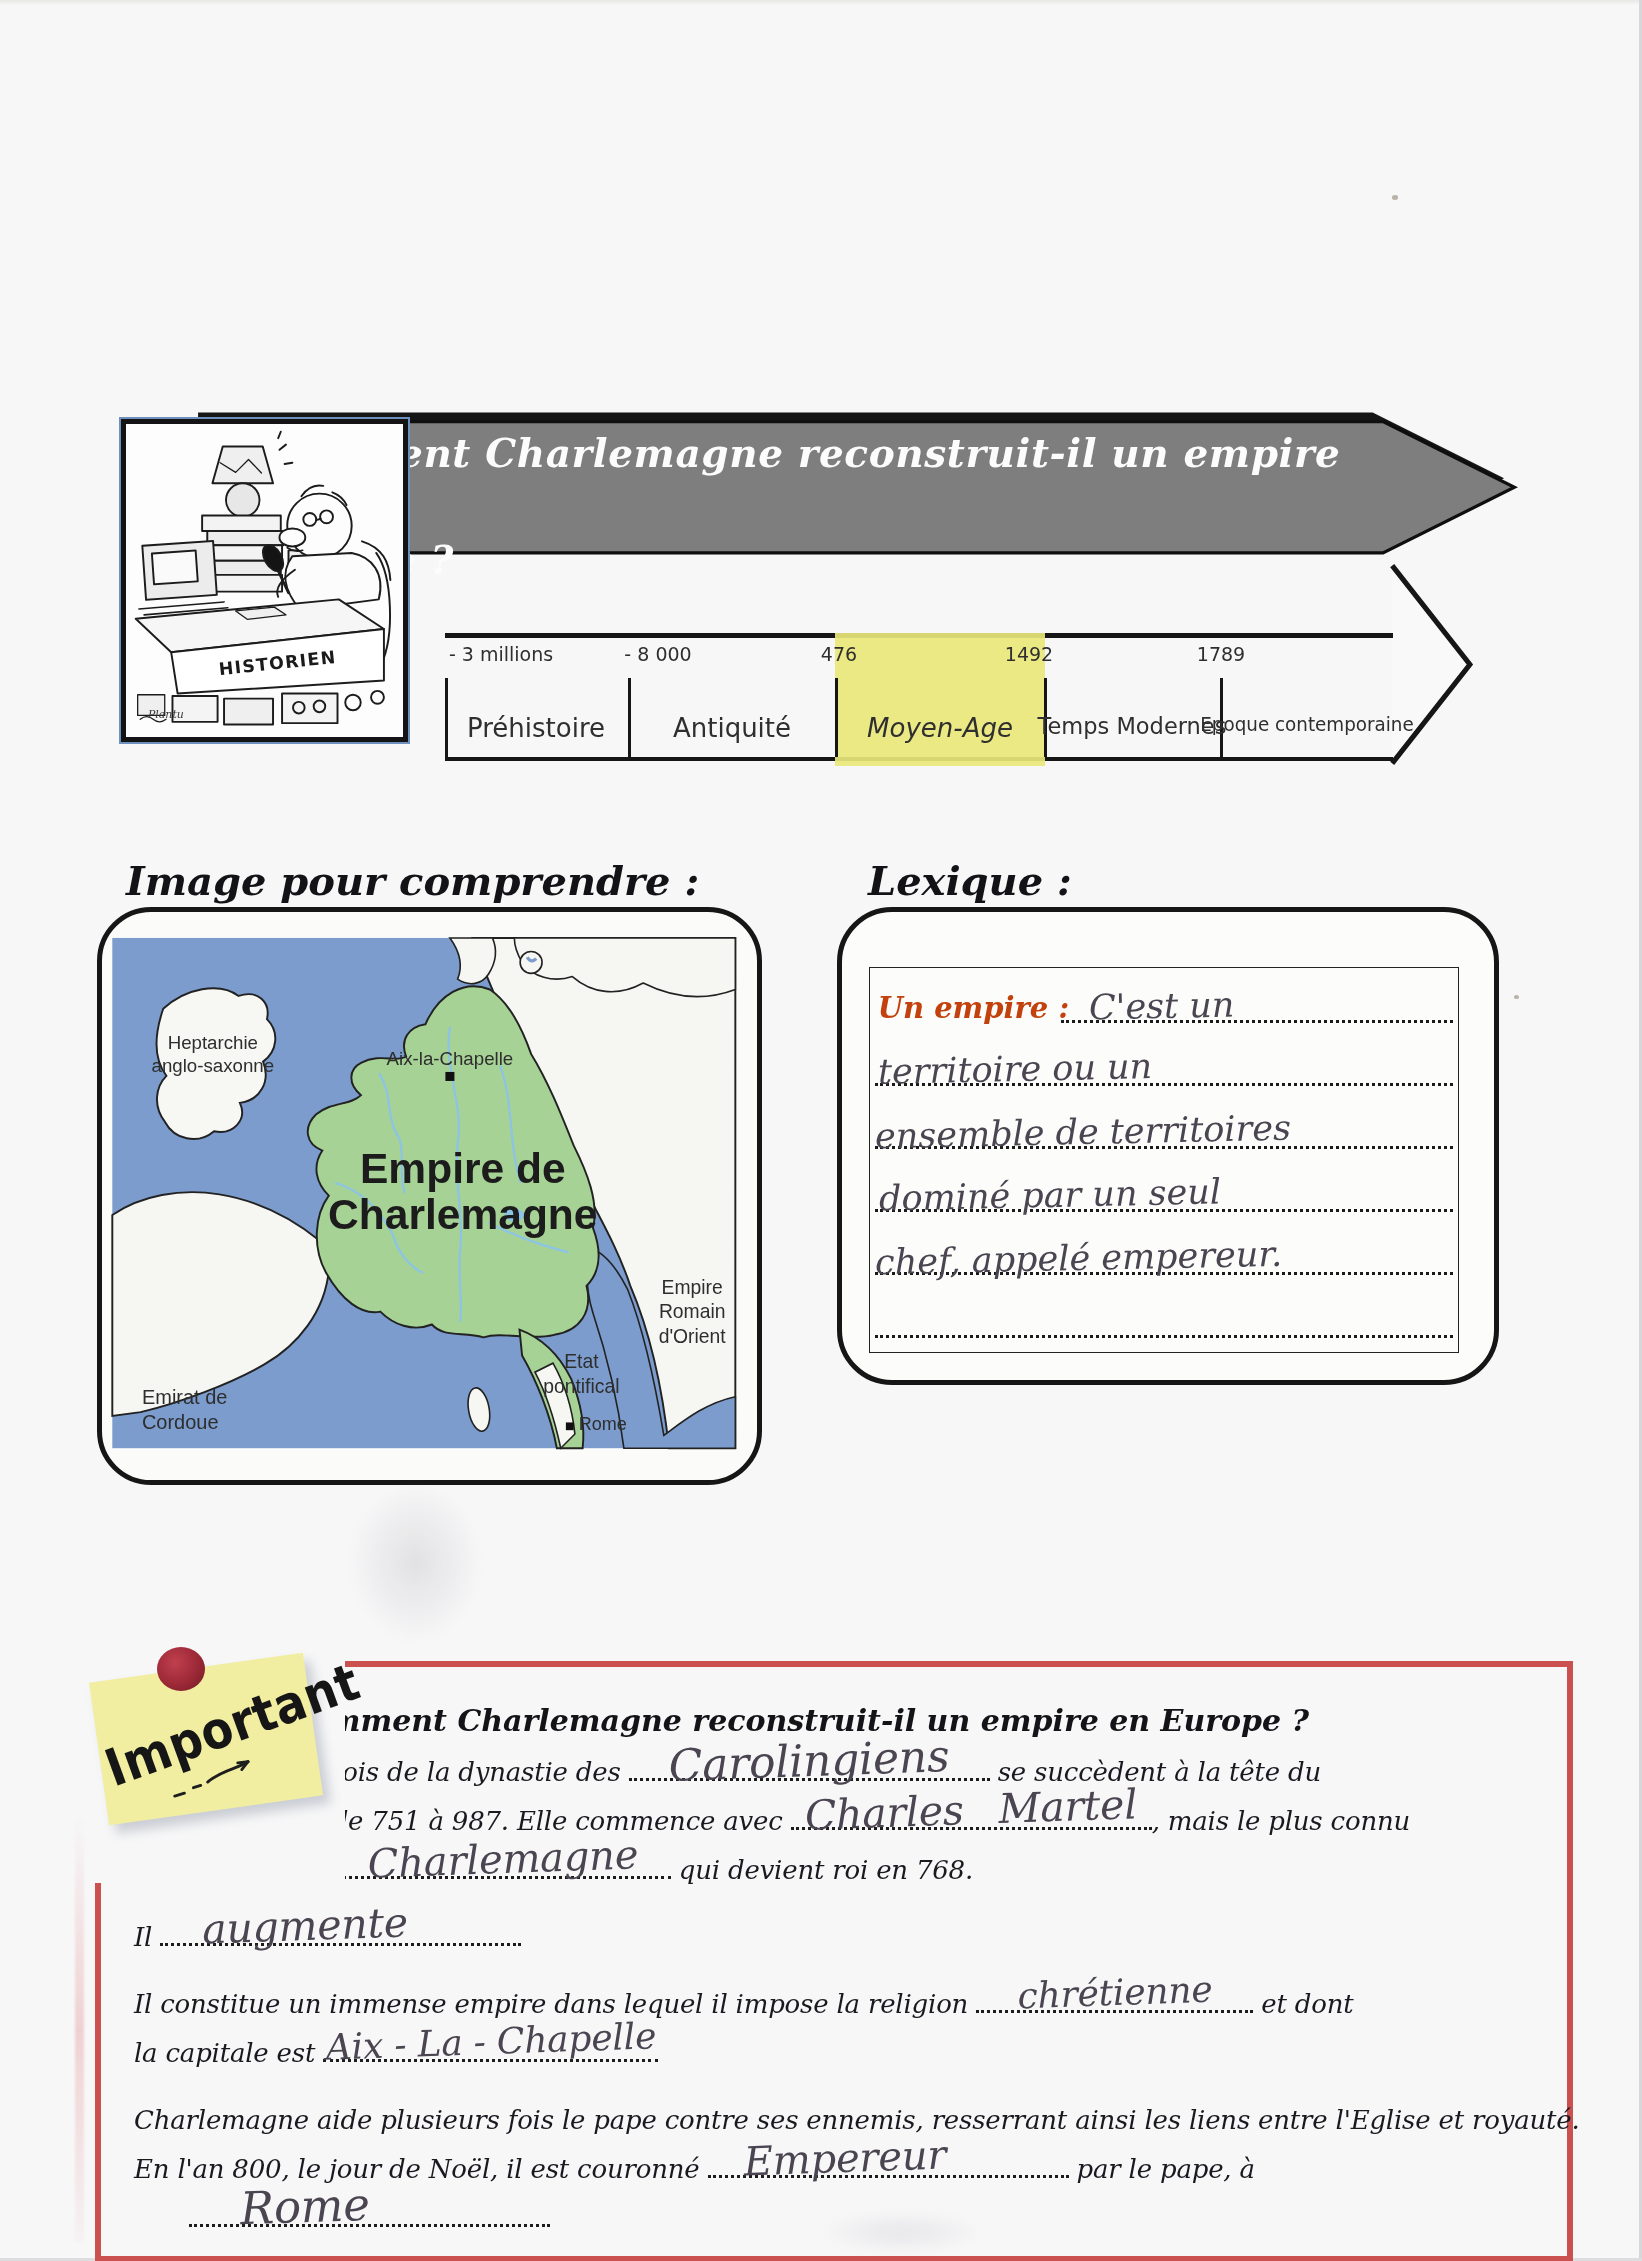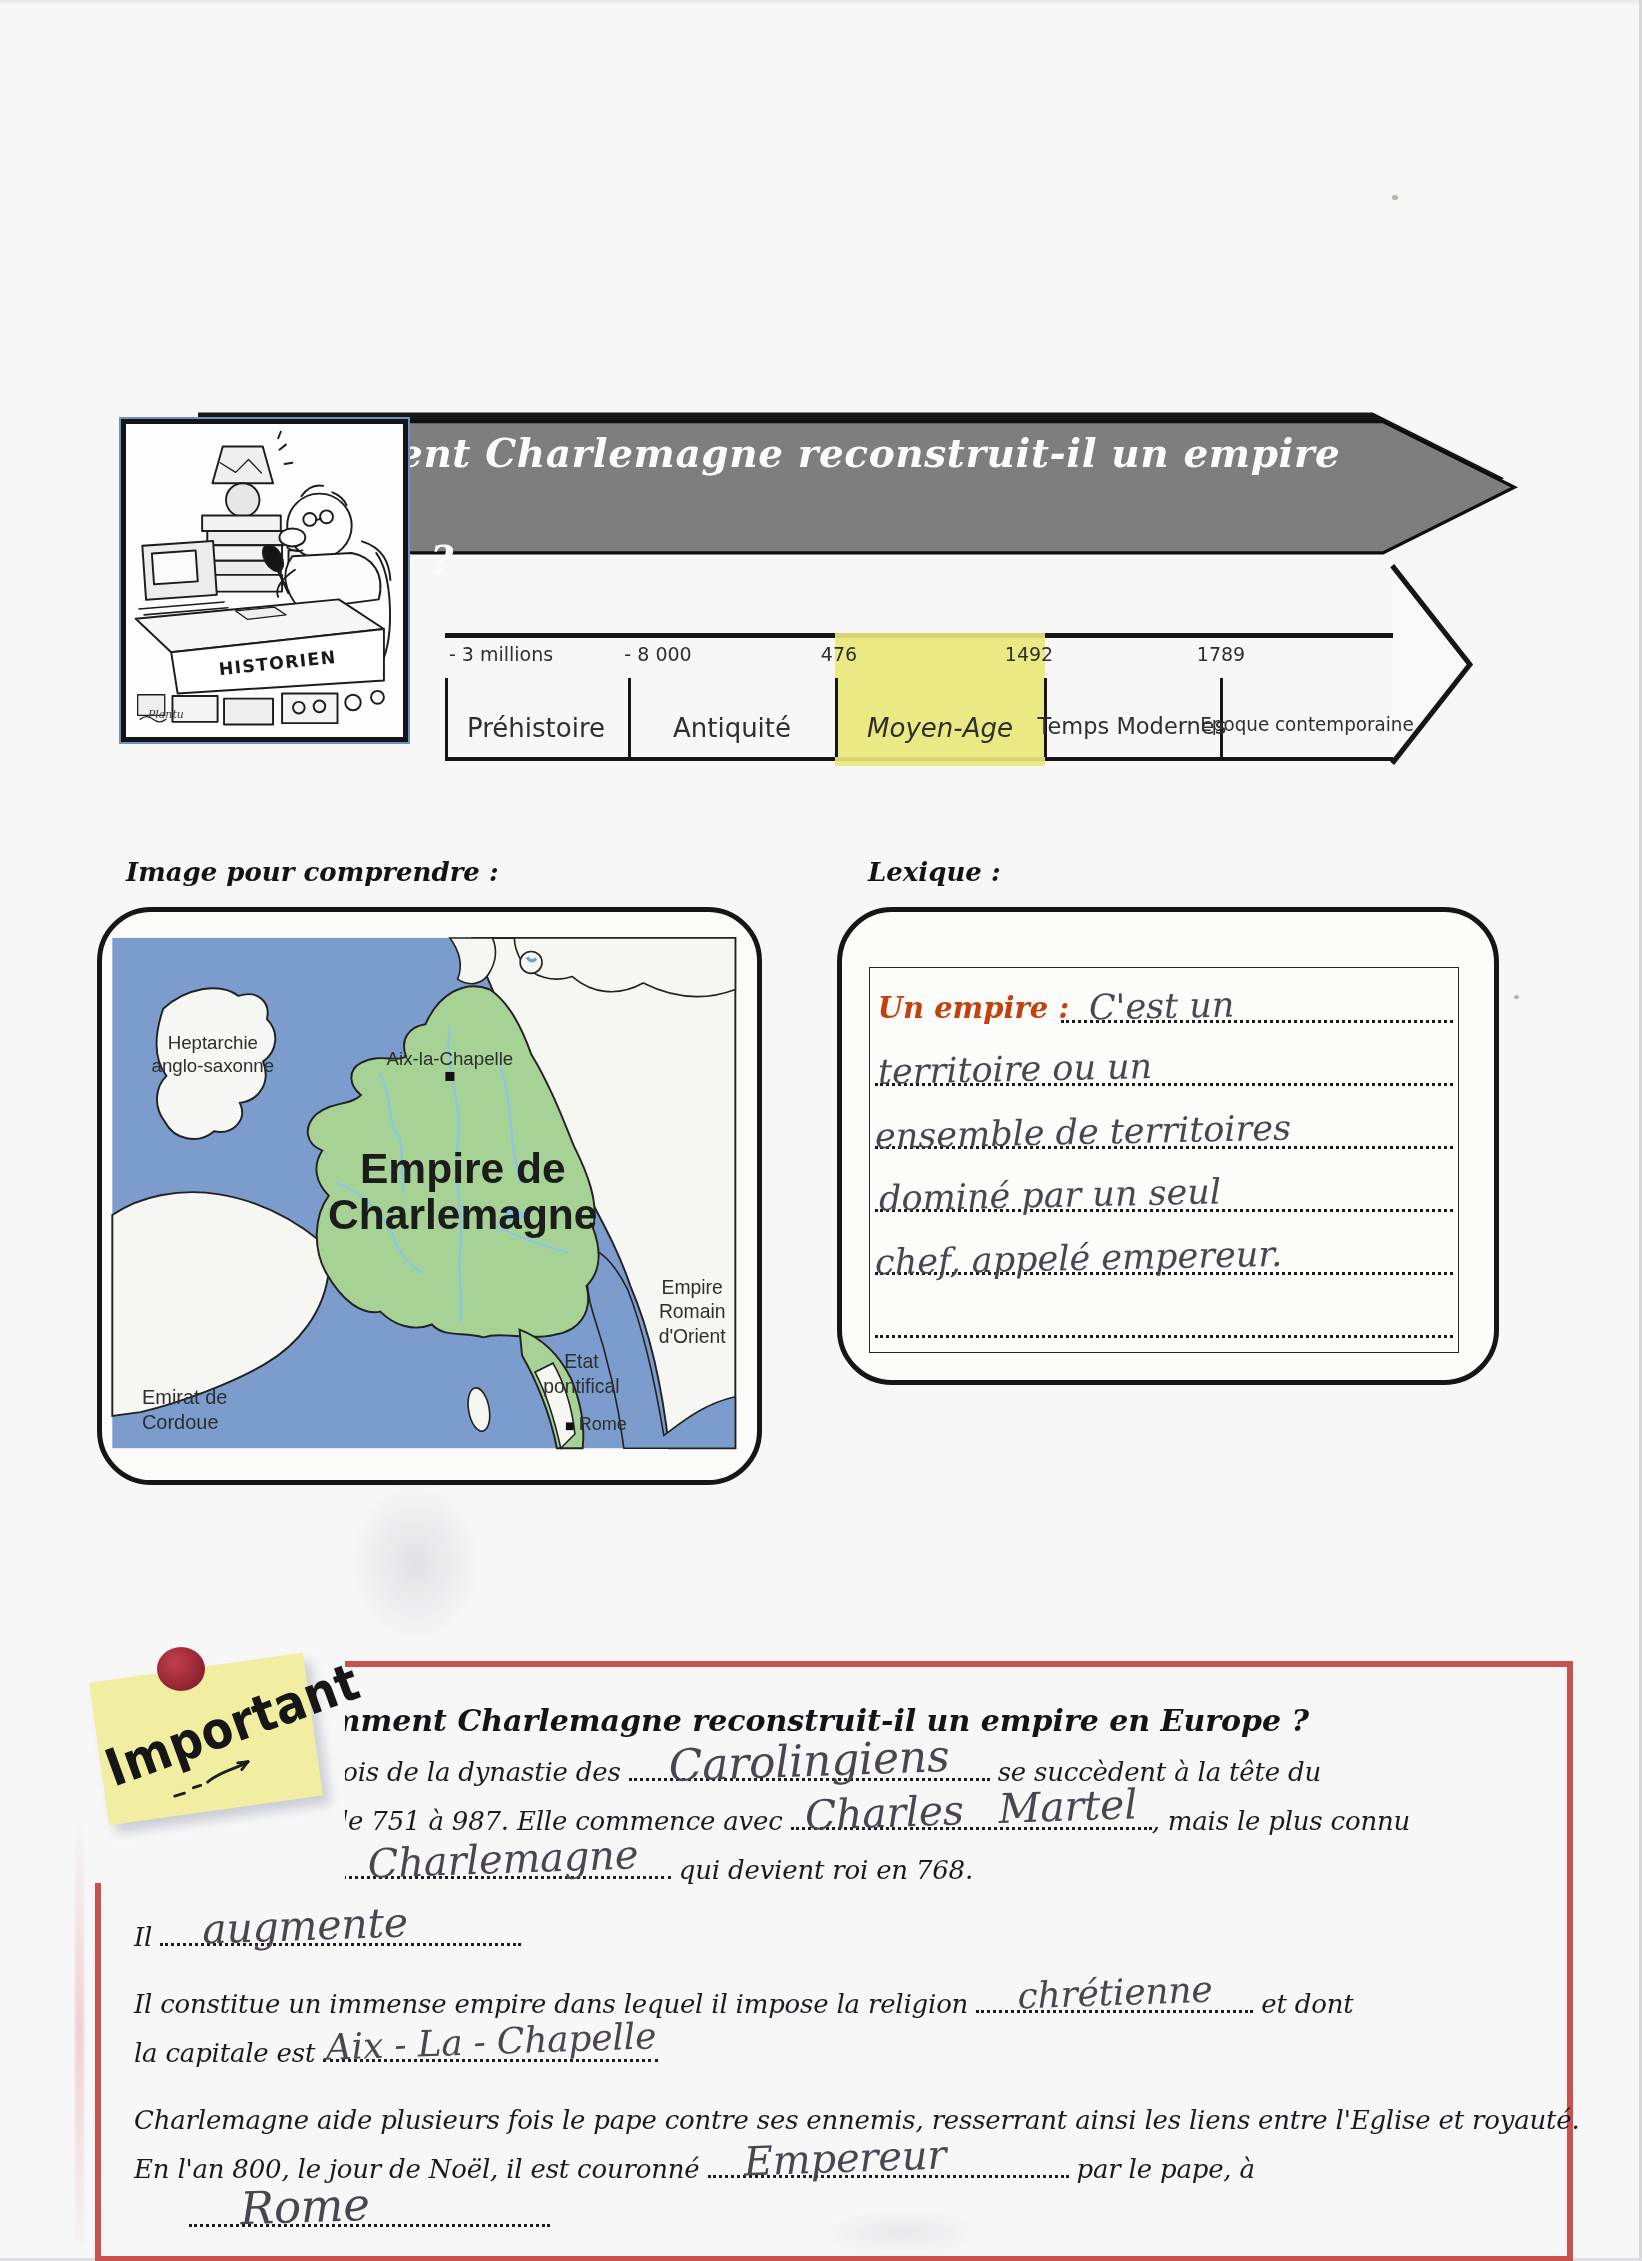--- a/index.html
+++ b/index.html
@@ -29,21 +29,21 @@
   
   .timeline{left:445px;top:633px;width:948px;height:119px;
             border-top:5.2px solid #161616;border-bottom:4.5px solid #161616;
             font-family:"DejaVu Sans",sans-serif;color:#2f2f2f;z-index:1;}
   .tl-highlight{position:absolute;left:390px;top:-5.2px;width:210px;height:133px;background:#e9e77a;opacity:.92;}
   .tick{position:absolute;top:40px;bottom:0;width:3.2px;background:#161616;}
   .tl-date{position:absolute;top:5px;font-size:19px;white-space:nowrap;}
   .tl-label{position:absolute;top:75px;font-size:26px;white-space:nowrap;transform:translateX(-50%);}
   .tl-arrow{left:1389px;top:562px;width:86px;height:205px;z-index:0;}
   
-  .heading{font-style:italic;font-weight:bold;font-size:26px;color:#131317;white-space:nowrap;}
+  .heading{font-style:italic;font-weight:bold;font-size:40px;color:#131317;white-space:nowrap;}
   .h-image{left:126px;top:857px;}
   .h-lex{left:868px;top:857px;}
   
   .map-card{left:97px;top:907px;width:655px;height:568px;border:5.8px solid #161616;
             border-radius:54px;background:#fbfbfa;overflow:hidden;z-index:2;}
   .map-card svg{position:absolute;left:0;top:0;}
   
   .lex-card{left:837px;top:907px;width:652px;height:468px;border:5.8px solid #161616;
             border-radius:55px;background:#fcfcfb;z-index:2;}
   .lex-inner{position:absolute;left:27px;top:55px;width:588px;height:384px;border:1.9px solid #232323;}

